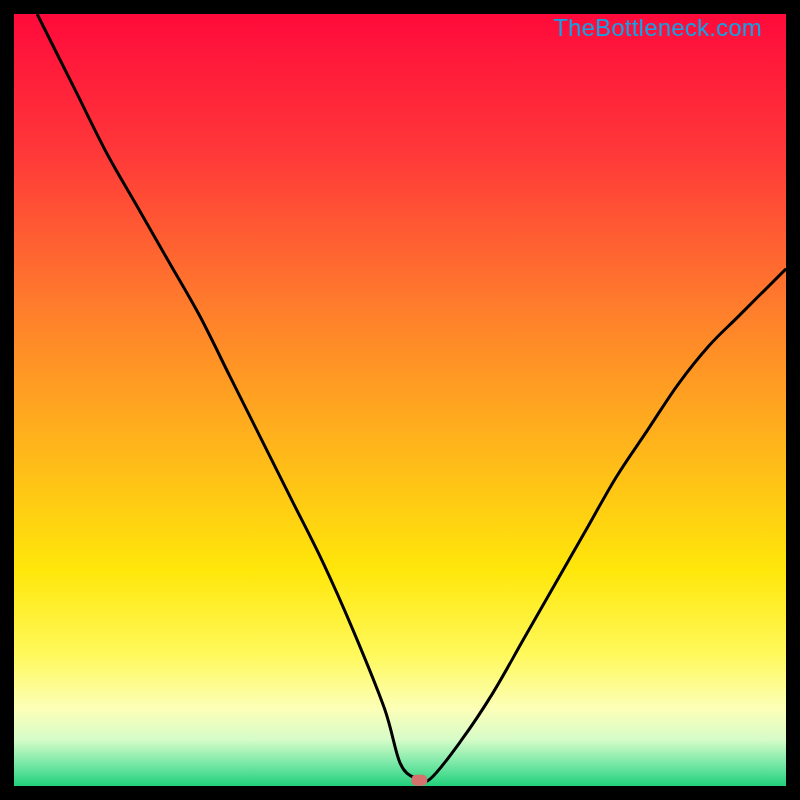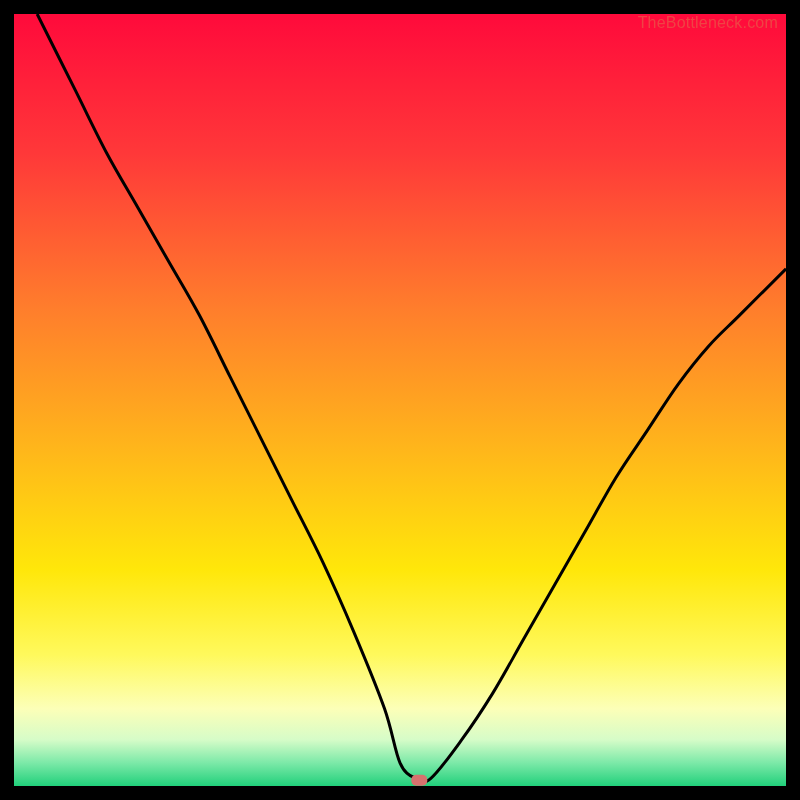--- a/index.html
+++ b/index.html
@@ -21,25 +21,25 @@
   .plot-area {
     position: absolute;
     left: 0;
     top: 0;
     width: 772px;
     height: 772px;
   }
   .watermark {
     position: absolute;
     top: 0;
-    right: 8px;
+    right: 24px;
     font-family: Arial, Helvetica, sans-serif;
-    font-size: 16px;
+    font-size: 24px;
     font-weight: 500;
-    color: #ef4444;
+    color: #0ea5e9;
     letter-spacing: 0.2px;
     user-select: none;
   }
 </style>
 </head>
 <body>
 
 <div class="frame">
   <svg class="plot-area" viewBox="0 0 772 772" preserveAspectRatio="none">
     <defs>

